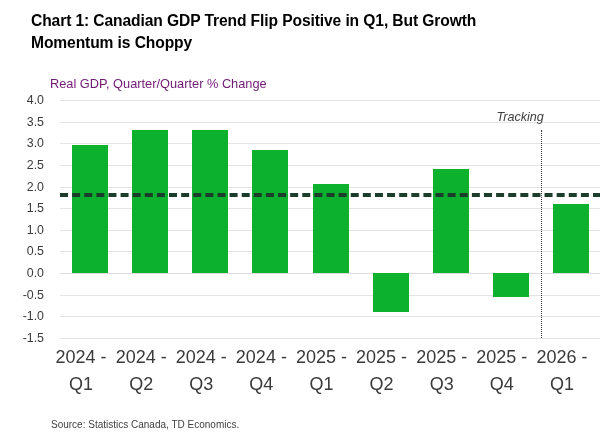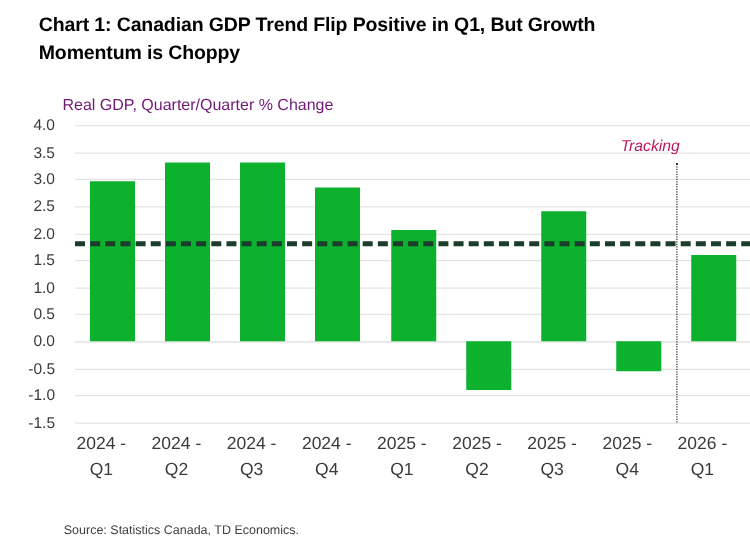--- a/index.html
+++ b/index.html
@@ -109,39 +109,39 @@
     position: absolute;
     top: 30px;
     bottom: 0;
     width: 0;
     border-left: 1.4px dotted #333333;
   }
   #tracking-label {
     position: absolute;
     font-size: 12.6px;
     font-style: italic;
-    color: #be185d;
+    color: #404040;
     white-space: nowrap;
     transform: translateX(-100%);
   }
 
   
   #xaxis {
     position: absolute;
     left: 51px;
     top: 344px;
     width: 541px;
     height: 56px;
   }
   .xtick {
     position: absolute;
     top: 0;
     width: 66px;
     text-align: center;
-    font-size: 14px;
+    font-size: 18px;
     color: #3a3a3a;
     line-height: 1.52;
     transform: translateX(-50%);
   }
   .xtick .xtick-year { display: block; }
   .xtick .xtick-qtr  { display: block; }
 
   
   #chart-source {
     position: absolute;

